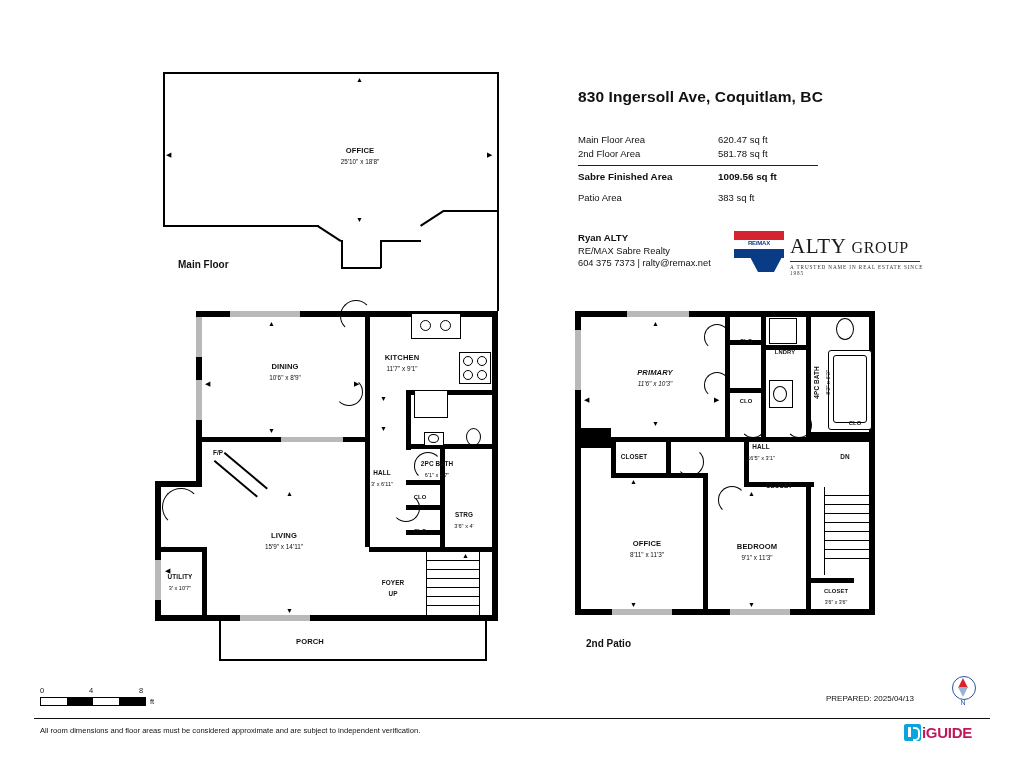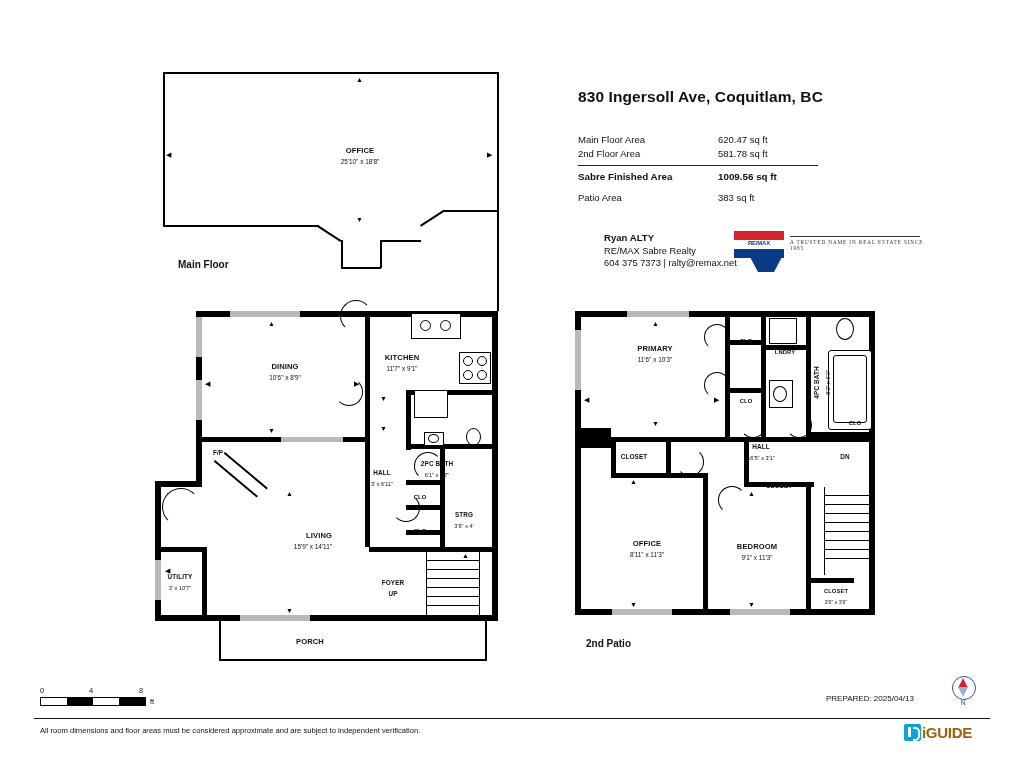--- a/index.html
+++ b/index.html
@@ -17,21 +17,21 @@
     font-size:15.5px;font-weight:bold;letter-spacing:0.1px;
   }
   .areas{left:578px;top:134px;width:340px;font-size:9.5px;}
   .area-row{display:flex;height:14px;align-items:flex-start;}
   .area-label{width:140px;}
   .area-val{width:140px;}
   .area-rule{border-top:1px solid #222;width:240px;margin:3px 0 5px 0;}
   .area-row.total{font-weight:bold;font-size:9.8px;}
   .area-row.spaced{margin-top:7px;}
 
-  .agent{left:604px;top:232px;font-size:9.3px;line-height:12.6px;}
+  .agent{left:578px;top:232px;font-size:9.3px;line-height:12.6px;}
   .agent .nm{font-weight:bold;font-size:9.6px;}
 
   
   #remax{left:733px;top:230px;width:50px;height:48px;}
   .rm-box{position:absolute;left:0;top:0;width:50px;height:27px;border:1px solid #fff;}
   .rm-red{position:absolute;left:0;top:0;width:50px;height:9px;background:#d5232f;}
   .rm-wht{position:absolute;left:0;top:9px;width:50px;height:9px;background:#ffffff;}
   .rm-blu{position:absolute;left:0;top:18px;width:50px;height:9px;background:#0a3c86;}
   .rm-txt{position:absolute;left:0;top:8.5px;width:50px;text-align:center;font-size:6px;font-weight:bold;color:#0a3c86;letter-spacing:-0.2px;}
   .rm-basket{position:absolute;left:17px;top:27px;width:16px;height:0;border-left:8px solid transparent;border-right:8px solid transparent;border-top:15px solid #0a3c86;}
@@ -84,21 +84,21 @@
   .cmp-c{position:absolute;left:4px;top:0px;width:22px;height:22px;border-radius:50%;border:1px solid #2a53a8;}
   .cmp-up{position:absolute;left:10px;top:2px;width:0;height:0;border-left:5px solid transparent;border-right:5px solid transparent;border-bottom:10px solid #d5232f;}
   .cmp-dn{position:absolute;left:10px;top:11px;width:0;height:0;border-left:5px solid transparent;border-right:5px solid transparent;border-top:10px solid #9bb0d6;}
   .cmp-n{position:absolute;left:0;top:23px;width:30px;text-align:center;font-size:7px;color:#2a53a8;}
 
   
   #iguide{left:904px;top:722px;width:86px;height:20px;display:flex;align-items:center;}
   .ig-sq{width:17px;height:17px;background:#0aa3dc;border-radius:2px;position:relative;}
   .ig-sq::before{content:"";position:absolute;left:4px;top:3.5px;width:2.5px;height:10px;background:#fff;}
   .ig-sq::after{content:"";position:absolute;left:8.5px;top:3.5px;width:5px;height:10px;border:2px solid #fff;border-left:none;border-radius:0 5px 5px 0;}
-  .ig-txt{font-size:15px;font-weight:bold;color:#a16207;letter-spacing:-0.3px;margin-left:1px;}
+  .ig-txt{font-size:15px;font-weight:bold;color:#be185d;letter-spacing:-0.3px;margin-left:1px;}
 
   
   .fx{position:absolute;border:1px solid #000;}
   .fxr{position:absolute;border:1px solid #000;border-radius:50%;}
   .door-arc{position:absolute;border:1px solid #000;border-radius:50%;}
   .stair-step{position:absolute;background:#000;height:1px;}
 </style>
 </head>
 <body>
 
@@ -136,20 +136,24 @@
     <div class="rm-box">
       <div class="rm-red"></div>
       <div class="rm-wht"></div>
       <div class="rm-blu"></div>
       <div class="rm-txt">RE/MAX</div>
     </div>
     <div class="rm-basket"></div>
   </div>
 
   <div class="abs" id="alty">
+    <div class="alty-main">
+      <span>ALTY</span>
+      <span class="g">GROUP</span>
+    </div>
     <div class="alty-rule"></div>
     <div class="alty-sub">A TRUSTED NAME IN REAL ESTATE SINCE 1985</div>
   </div>
 
   <div class="abs floor-label" id="lbl-main">Main Floor</div>
 
   <div class="thin abs" style="left:163px;top:72px;width:336px;height:1.5px;"></div>
   <div class="thin abs" style="left:163px;top:72px;width:1.5px;height:154px;"></div>
   <div class="thin abs" style="left:497px;top:72px;width:1.5px;height:239px;"></div>
   <div class="thin abs" style="left:163px;top:225px;width:156px;height:1.5px;"></div>
@@ -253,21 +257,21 @@
     <div class="d">3' x 6'11"</div>
   </div>
   <div class="rm small abs" style="left:408px;top:459px;width:58px;">
     <div class="n">2PC BATH</div>
     <div class="d">6'1" x 4'7"</div>
   </div>
   <div class="rm small abs" style="left:444px;top:510px;width:40px;">
     <div class="n">STRG</div>
     <div class="d">3'6" x 4'</div>
   </div>
-  <div class="rm abs" style="left:236px;top:531px;width:96px;text-align:right;">
+  <div class="rm abs" style="left:236px;top:531px;width:96px;">
     <div class="n">LIVING</div>
     <div class="d">15'9" x 14'11"</div>
   </div>
   <div class="rm small abs" style="left:156px;top:572px;width:48px;">
     <div class="n">UTILITY</div>
     <div class="d">3' x 10'7"</div>
   </div>
   <div class="rm tiny abs" style="left:404px;top:492px;width:32px;">
     <div class="n">CLO</div>
   </div>
@@ -337,21 +341,21 @@
     <div class="stair-step" style="left:0;top:8px;width:44px;"></div>
     <div class="stair-step" style="left:0;top:17px;width:44px;"></div>
     <div class="stair-step" style="left:0;top:26px;width:44px;"></div>
     <div class="stair-step" style="left:0;top:35px;width:44px;"></div>
     <div class="stair-step" style="left:0;top:44px;width:44px;"></div>
     <div class="stair-step" style="left:0;top:53px;width:44px;"></div>
     <div class="stair-step" style="left:0;top:62px;width:44px;"></div>
     <div class="stair-step" style="left:0;top:71px;width:44px;"></div>
   </div>
 
-  <div class="rm abs" style="left:610px;top:344px;width:90px;">
+  <div class="rm abs" style="left:610px;top:368px;width:90px;font-style:italic;">
     <div class="n">PRIMARY</div>
     <div class="d">11'6" x 10'3"</div>
   </div>
   <div class="rm tiny abs" style="left:730px;top:336px;width:32px;">
     <div class="n">CLO</div>
   </div>
   <div class="rm tiny abs" style="left:730px;top:396px;width:32px;">
     <div class="n">CLO</div>
   </div>
   <div class="rm tiny abs" style="left:766px;top:347px;width:38px;">

